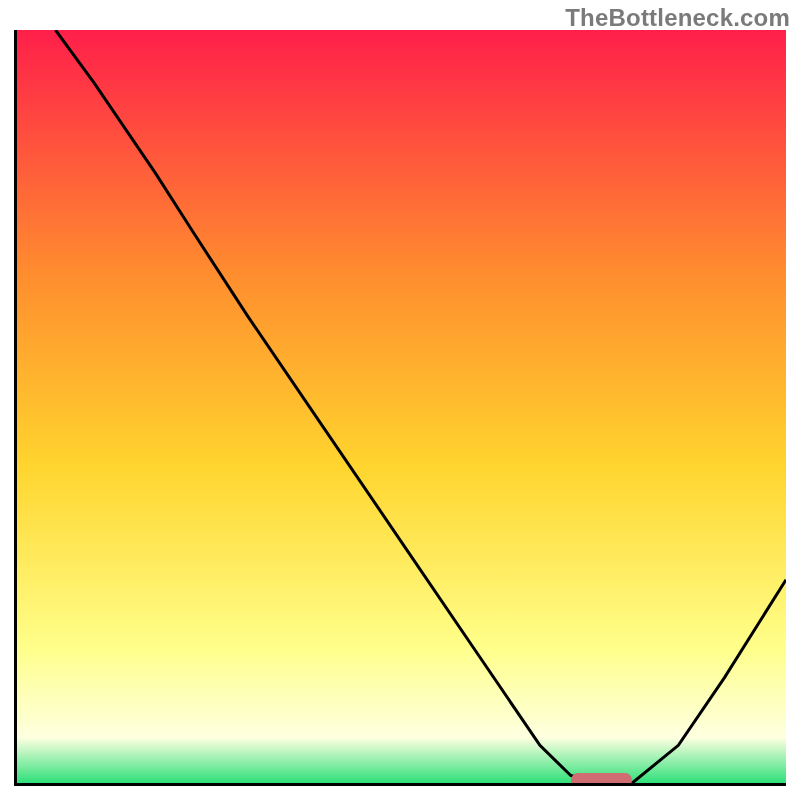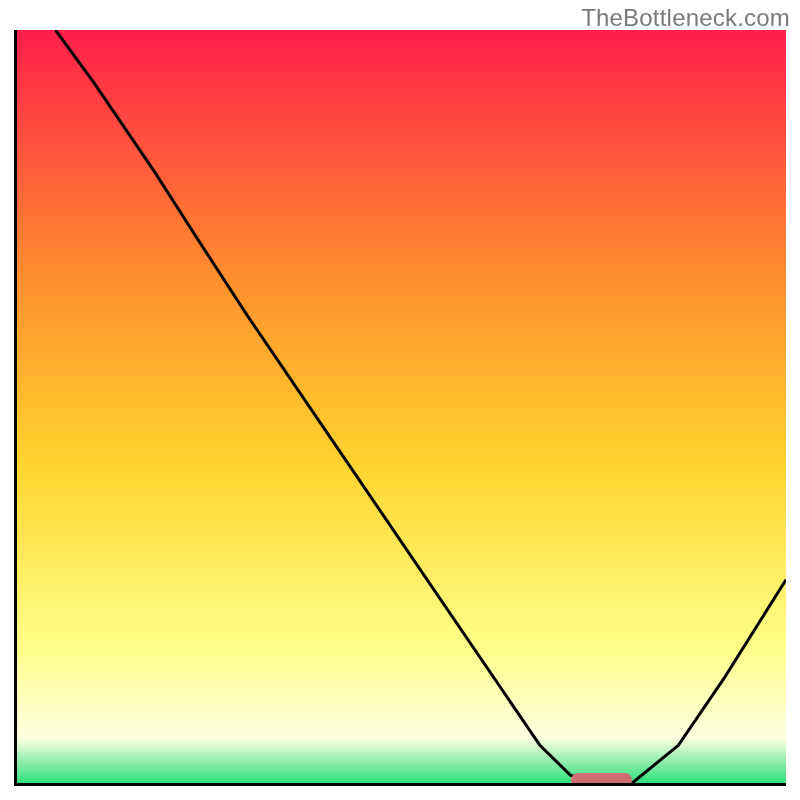--- a/index.html
+++ b/index.html
@@ -13,21 +13,21 @@
   .frame {
     position: relative;
     width: 800px;
     height: 800px;
   }
   .watermark {
     position: absolute;
     top: 4px;
     right: 10px;
     font-size: 24px;
-    font-weight: 400;
+    font-weight: 700;
     color: #7a7a7a;
     letter-spacing: 0.2px;
   }
   .plot {
     position: absolute;
     left: 14px;
     top: 30px;
     width: 772px;
     height: 756px;
     border-left: 3px solid #000;

